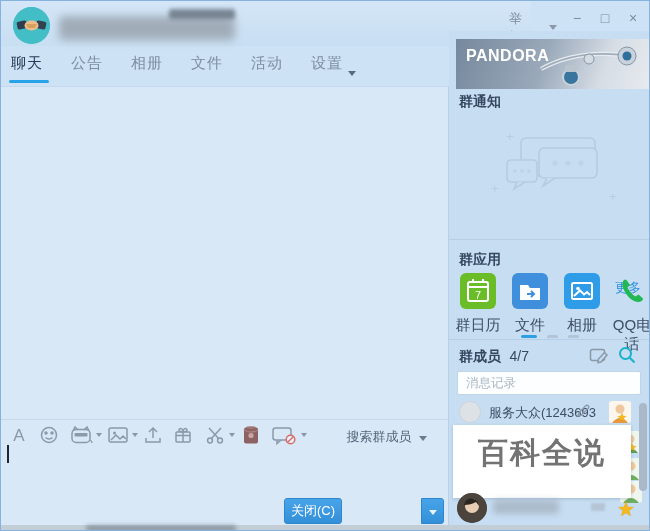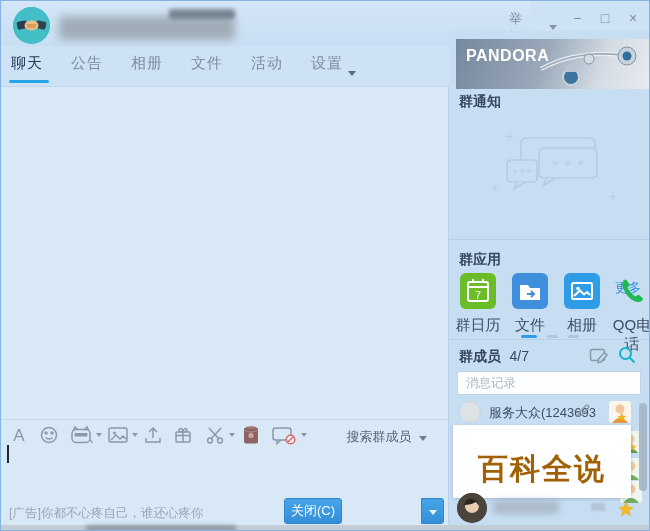--- a/index.html
+++ b/index.html
@@ -72,21 +72,21 @@
     padding:0 8px; line-height:22px; }
   .member-name { font-size:13px; color:#3c4d64; }
   .mini-ava { position:absolute; width:22px; height:22px; border-radius:3px; overflow:hidden; }
   .star-badge { position:absolute; font-size:11px; color:#f5b81e; text-shadow:0 0 1px #c98f00; }
   .scrollbar { position:absolute; left:190px; top:372px; width:8px; height:88px;
     background:#a9b9ca; border-radius:4px; cursor:pointer; }
 
   
   .overlay-ad { position:absolute; left:4px; top:394px; width:178px; height:73px; background:#fff;
     box-shadow:0 1px 3px rgba(60,80,110,.25); text-align:center; }
-  .overlay-title { margin-top:24px; font-size:30px; font-weight:bold; color:#a16207; letter-spacing:2px;}
+  .overlay-title { margin-top:8px; font-size:30px; font-weight:bold; color:#737373; letter-spacing:2px;}
   .overlay-sub { margin-top:3px; font-size:17px; color:#8e9399; letter-spacing:2px; }
 
   .bottom-strip { left:0; top:524px; width:650px; height:7px; background:#c3cdd6; }
 
   svg { display:block; }
 </style>
 </head>
 <body>
 
 <div>
@@ -197,21 +197,20 @@
       <div class="tb-caret" style="left:300px;"></div>
       <div class="history">
         <span>搜索群成员</span>
         <span class="caret" style="border-top-color:#6b7c90;margin-left:4px;"></span>
       </div>
     </div>
 
     <div style="position:absolute;left:0;top:363px;width:447px;height:50px;"></div>
     <div class="abs text-cursor"></div>
 
-    <div class="abs ad-row">[广告]你都不心疼自己，谁还心疼你</div>
     <div class="btn btn-close">关闭(C)</div>
     <div class="btn btn-send-arrow"><span class="caret"></span></div>
   </div>
 
   <div class="abs sidebar">
 
     <div class="banner">
       <div class="banner-brand">PANDORA</div>
       <svg width="120" height="50" viewBox="0 0 120 50" style="position:absolute;right:0;top:0;">
         <path d="M10 30 Q50 8 105 18" fill="none" stroke="#e8ecf0" stroke-width="4"></path>

